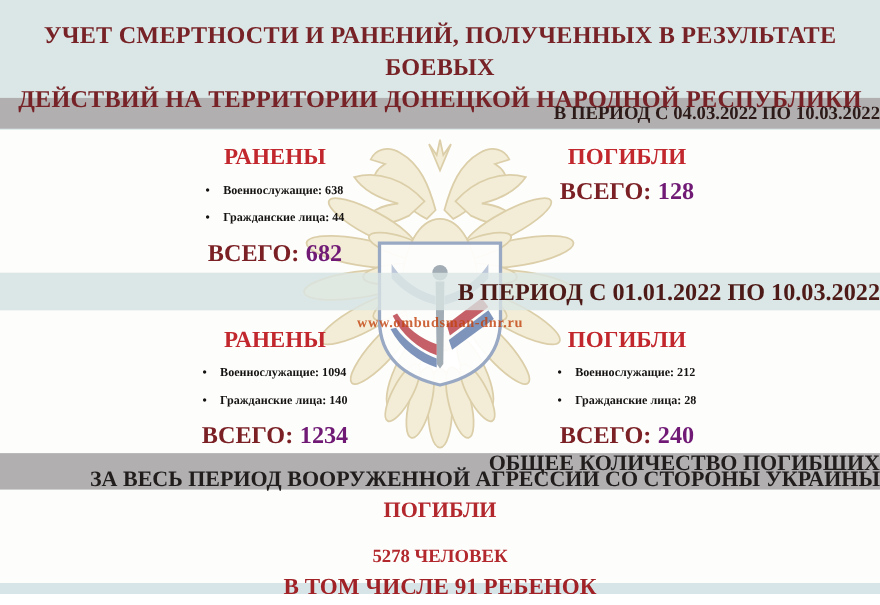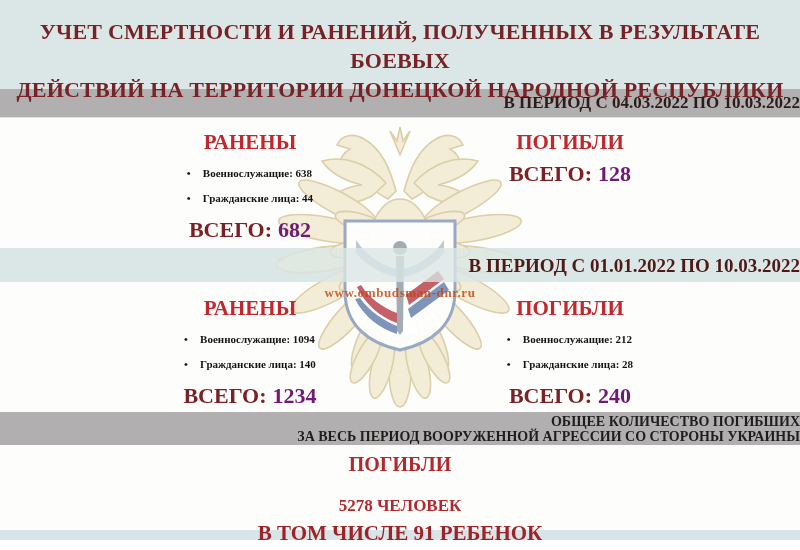--- a/index.html
+++ b/index.html
@@ -20,22 +20,22 @@
   #band2{position:absolute;left:0;top:248px;width:100%;height:34px;
     background:rgba(219,231,230,0.78);z-index:2;}
   
   .emblem{position:absolute;left:256px;top:119px;width:288px;height:292px;z-index:1;opacity:.9;}
   
   .txt{z-index:3;}
   .title{position:absolute;top:17px;left:0;width:100%;text-align:center;
     font-size:22px;font-weight:bold;color:#772226;line-height:29px;letter-spacing:.2px;}
   .bar-label{position:absolute;left:0;width:100%;text-align:right;font-weight:bold;}
   #bar1label{top:89px;height:28px;line-height:28px;font-size:17px;color:#2c1b18;}
-  #band2label{top:250px;height:32px;line-height:32px;font-size:19px;color:#4d1a17;}
-  #bar3label{top:414px;font-size:14px;line-height:15px;color:#211d1d;}
+  #band2label{top:250px;height:32px;line-height:32px;font-size:22px;color:#4d1a17;}
+  #bar3label{top:414px;font-size:20px;line-height:15px;color:#211d1d;}
   .watermark-url{position:absolute;top:285px;left:0;width:100%;text-align:center;
     font-size:13px;color:#c2410c;letter-spacing:.6px;z-index:2;font-weight:bold;opacity:.8;}
   .cols{position:absolute;left:0;width:100%;height:130px;}
   #cols1{top:118px;}
   #cols2{top:282px;}
   .col{position:absolute;top:0;width:300px;}
   .col.left{left:100px;}
   .col.right{left:420px;}
   .col h2{margin:12px 0 0;text-align:center;font-size:21px;color:#c1272d;font-weight:bold;}
   #cols2 .col h2{margin-top:14px;}

